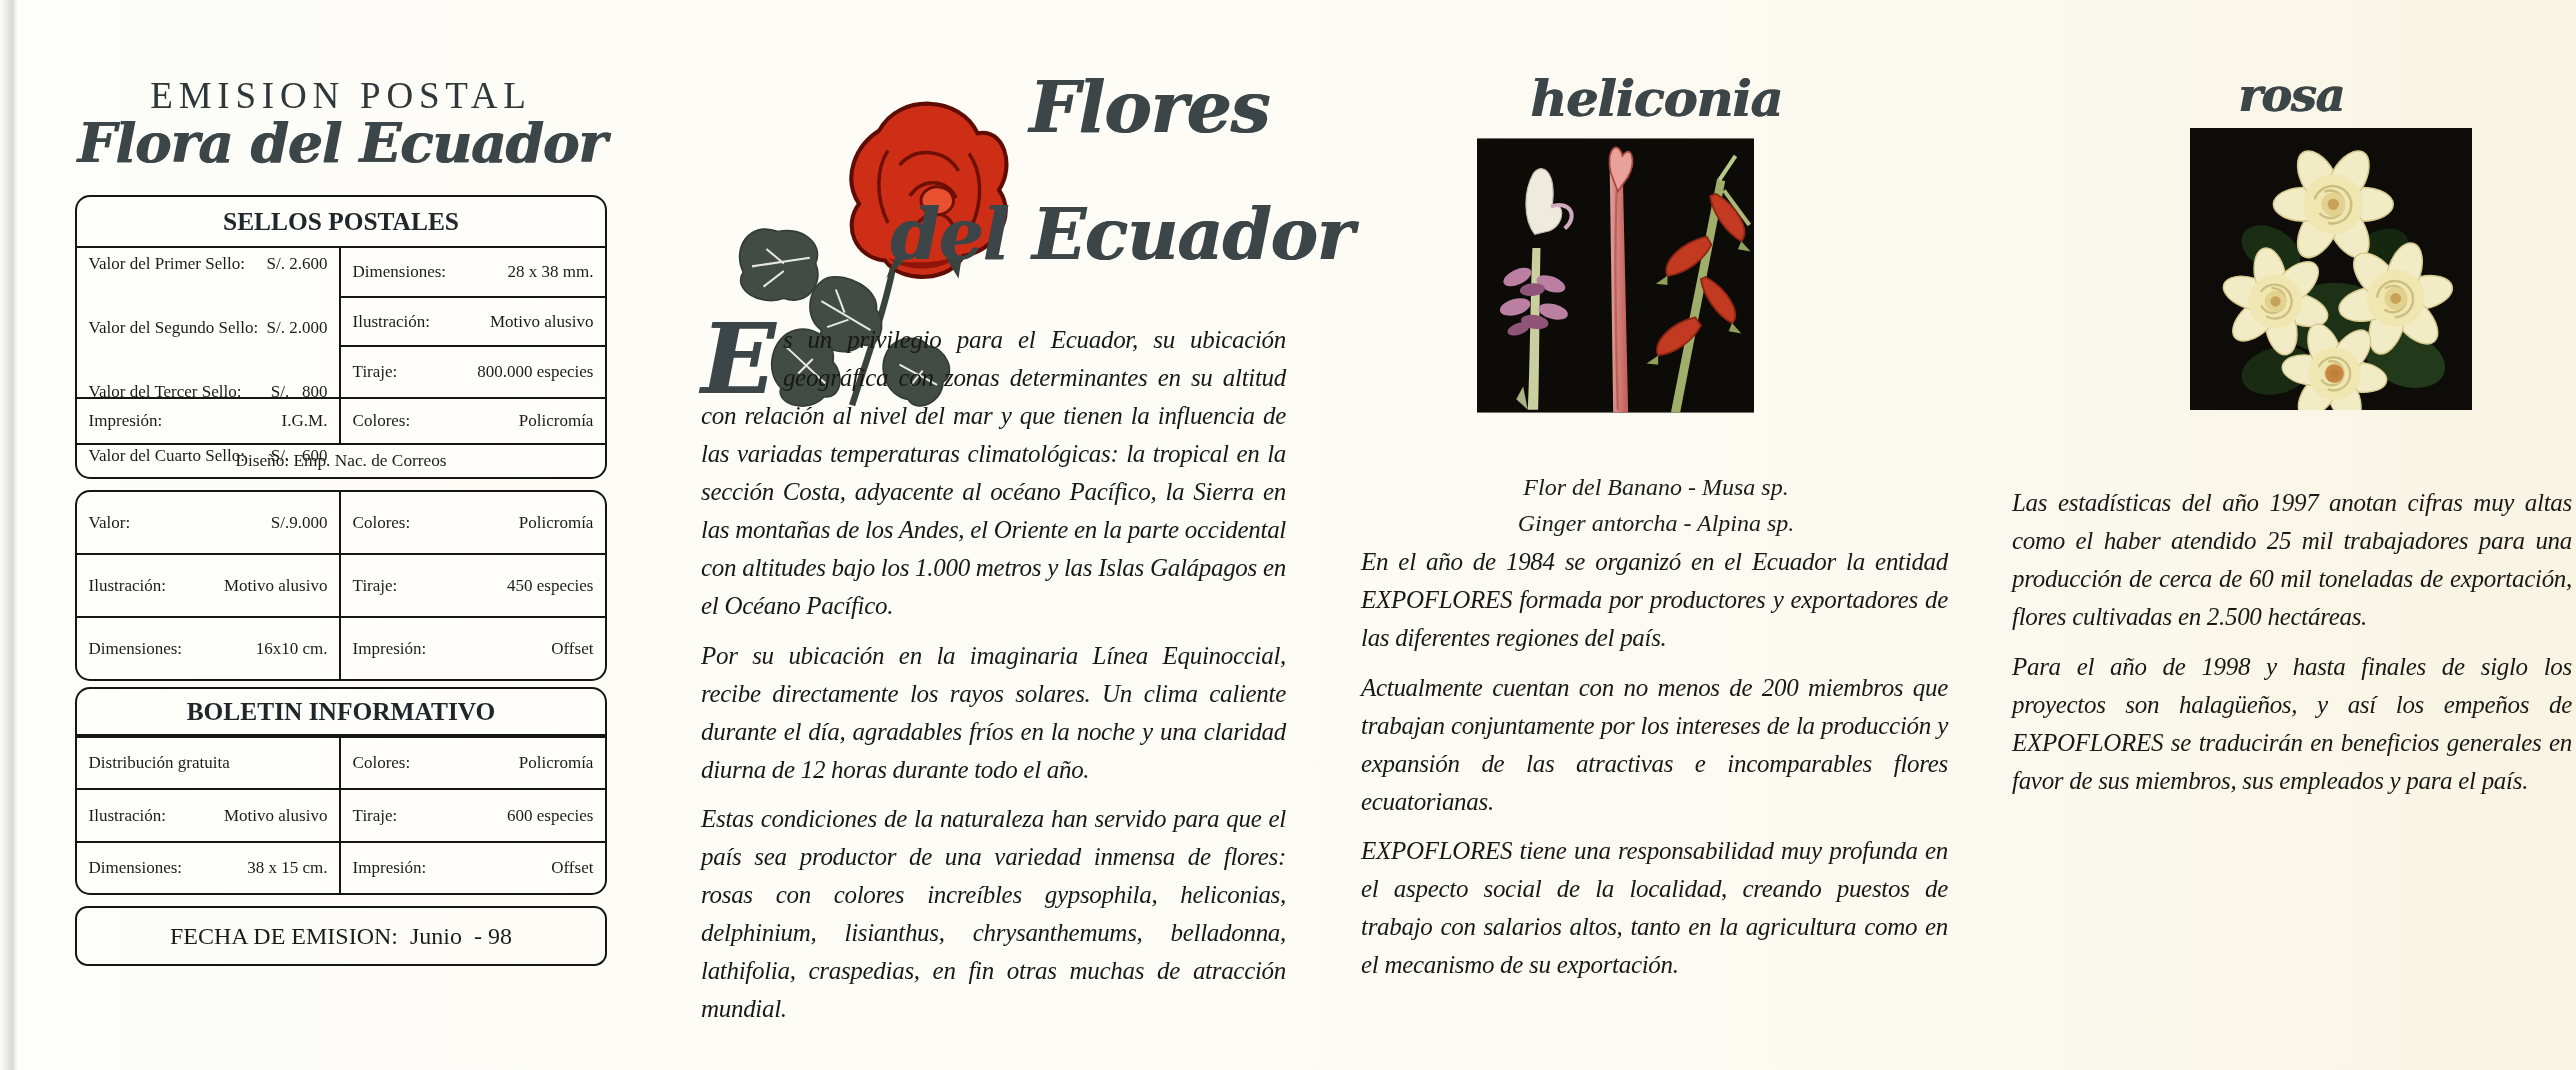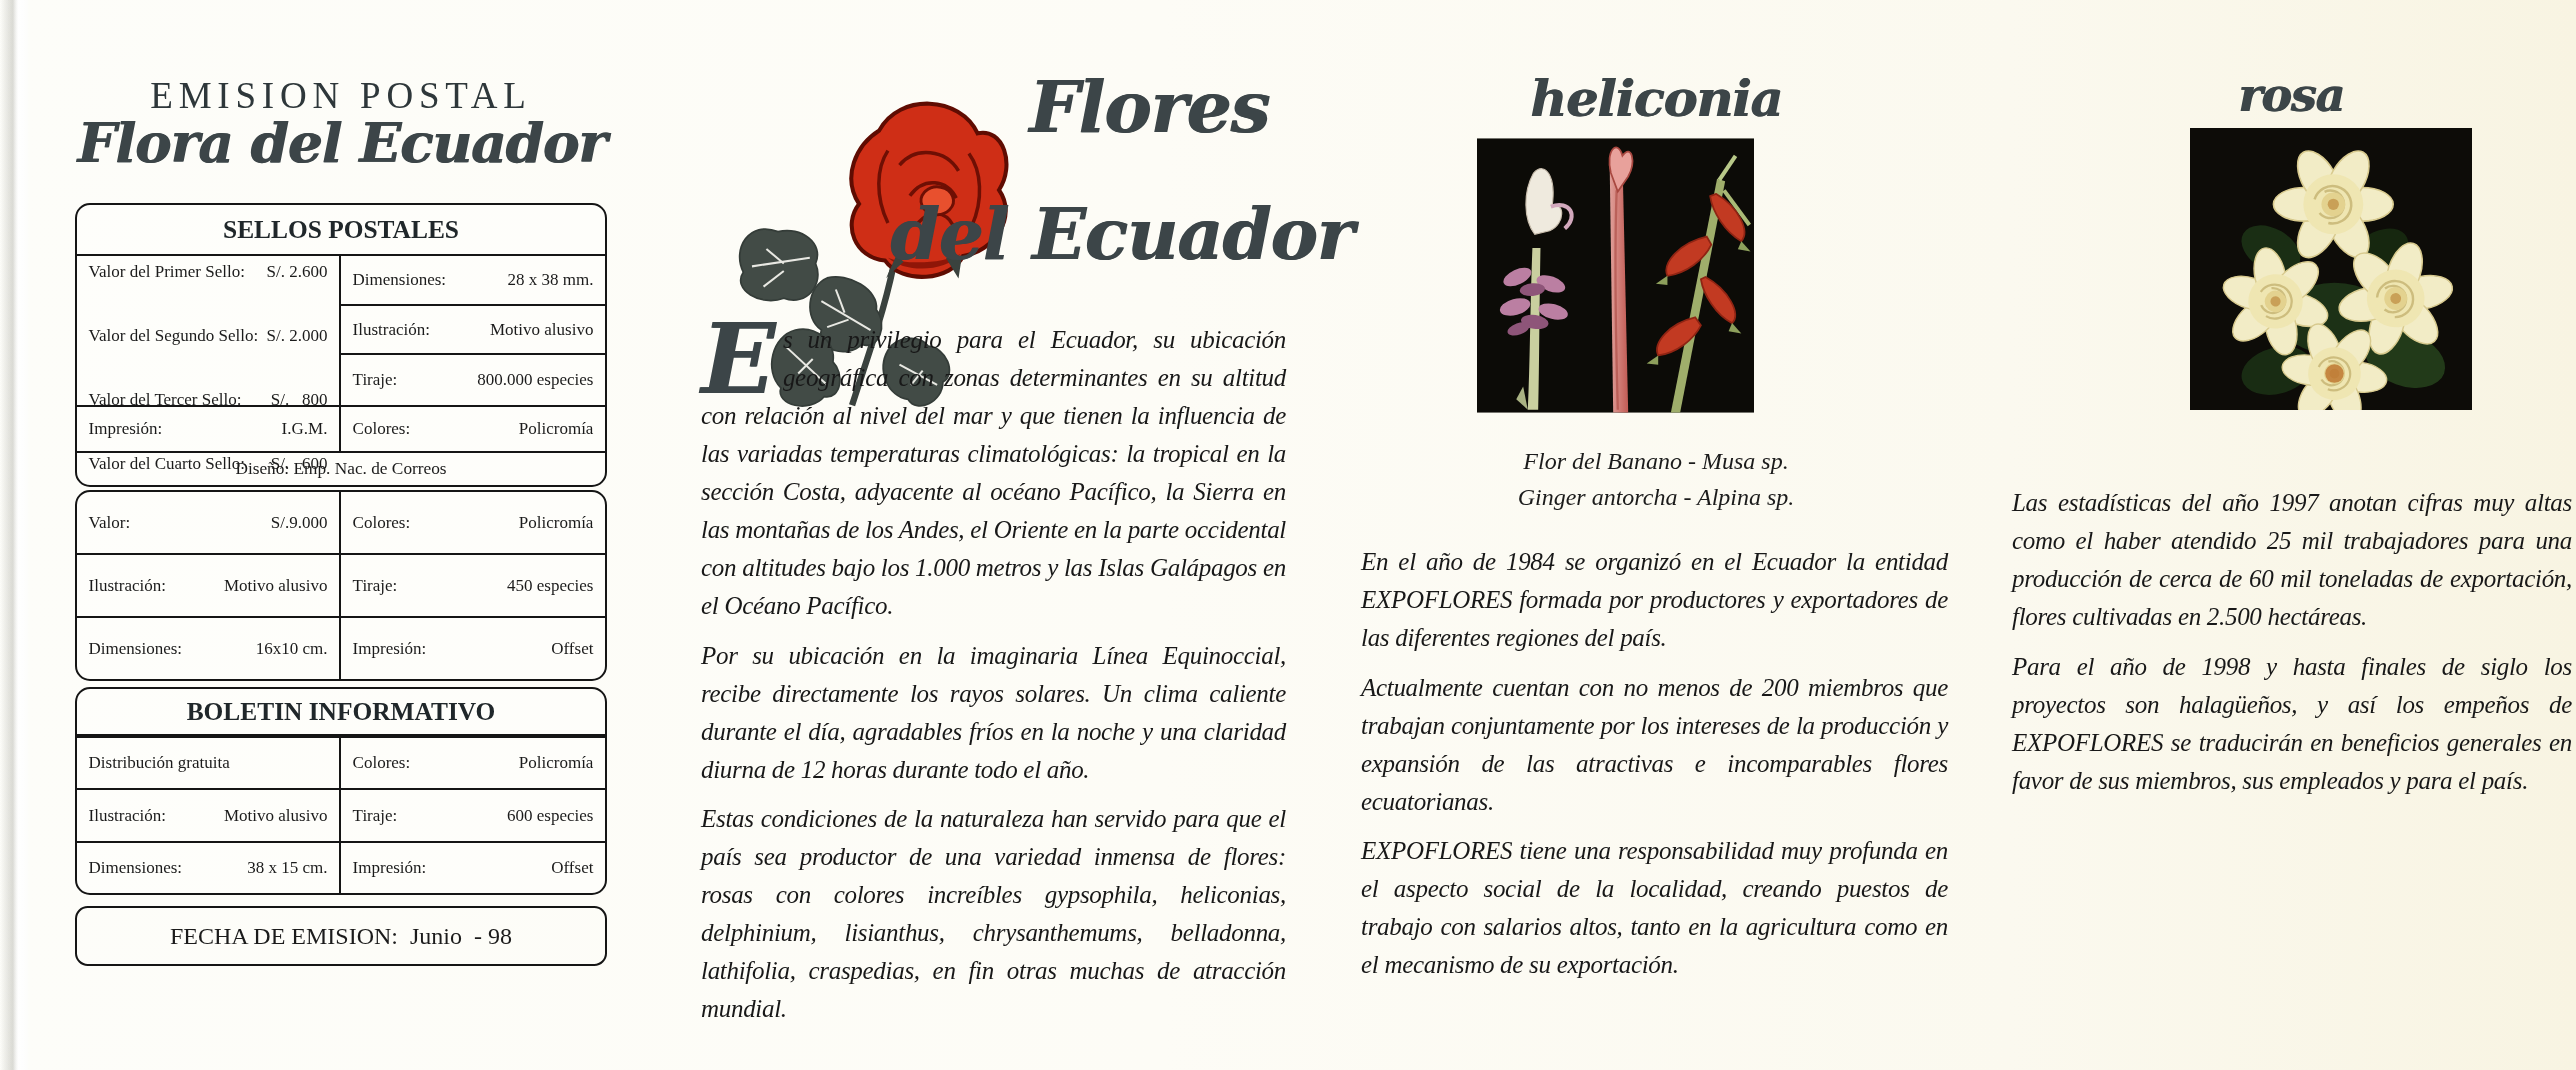--- a/index.html
+++ b/index.html
@@ -25,21 +25,21 @@
   .ptable{left:75px;width:532px;border:2.3px solid #151515;border-radius:15px;
           overflow:hidden;background:rgba(255,255,255,.35);box-sizing:border-box;}
   .t-head{text-align:center;font-weight:bold;font-size:25.4px;border-bottom:2.3px solid #151515;
           display:flex;align-items:center;justify-content:center;color:#20272a;}
   .cellpair{display:flex;justify-content:space-between;align-items:center;padding:0 11.6px;font-size:17px;}
   .lbl{white-space:pre;}
   .val{white-space:pre;text-align:right;}
   .vr{border-right:2.3px solid #151515;box-sizing:border-box;gap:44px;}
   .hb{border-bottom:2.3px solid #151515;box-sizing:border-box;}
 
-  #t1{top:195px;height:284px;display:flex;flex-direction:column;margin-top:8px;}
+  #t1{top:195px;height:284px;display:flex;flex-direction:column;}
   #t1 .t-head{height:49px;flex:none;}
   #t1-body{display:flex;height:149px;flex:none;}
   #t1-left{width:50%;display:flex;flex-direction:column;justify-content:space-around;padding:5.8px 0;box-sizing:border-box;}
   #t1-right{width:50%;display:flex;flex-direction:column;}
   #t1-right .cellpair{height:50px;box-sizing:border-box;}
   #t1-mid{display:flex;height:44px;flex:none;border-top:2.3px solid #151515;}
   #t1-mid .cellpair{width:50%;box-sizing:border-box;}
   #t1-foot{flex:1;border-top:2.3px solid #151515;display:flex;align-items:center;justify-content:center;font-size:17.3px;}
 
   .rowtable .prow{display:flex;border-top:2.3px solid #151515;}
@@ -58,21 +58,21 @@
   
   .copy{font-style:italic;font-size:25px;line-height:38px;text-align:justify;color:#181818;letter-spacing:-0.3px;}
   .copy p{margin:0 0 11.6px 0;}
   .dropcap{float:left;font-size:97px;line-height:69px;margin:3.5px 9.2px 0 0;}
 
   
   #p2-title1{left:1029px;top:65px;font-size:71px;}
   #p2-title2{left:890px;top:192px;font-size:71px;}
   #p3-title{left:1364px;top:68px;width:584px;text-align:center;font-size:51px;}
   #p4-title{left:2012px;top:68px;width:558px;text-align:center;font-size:46px;}
-  .caption{left:1364px;top:443px;width:584px;text-align:center;font-style:italic;font-size:24px;line-height:36px;}
+  .caption{left:1364px;top:469px;width:584px;text-align:center;font-style:italic;font-size:24px;line-height:36px;}
 
   #p2-copy{left:701px;top:321px;width:585px;}
   #p3-copy{left:1361px;top:543px;width:587px;}
   #p4-copy{left:2012px;top:484px;width:560px;}
 
   .photo{display:block;}
 </style>
 </head>
 <body>
 

